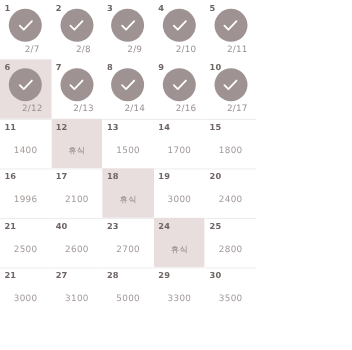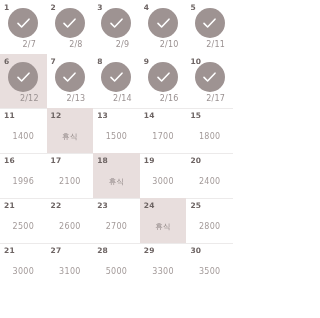--- a/index.html
+++ b/index.html
@@ -262,21 +262,21 @@
     </div>
     <div class="day-cell value-cell row-line">
       <span class="day-number">20</span>
       <span class="value-label">2400</span>
     </div>
     <div class="day-cell value-cell row-line">
       <span class="day-number">21</span>
       <span class="value-label">2500</span>
     </div>
     <div class="day-cell value-cell row-line">
-      <span class="day-number">22</span>
+      <span class="day-number">40</span>
       <span class="value-label">2600</span>
     </div>
     <div class="day-cell value-cell row-line">
       <span class="day-number">23</span>
       <span class="value-label">2700</span>
     </div>
     <div class="day-cell value-cell rest-highlight row-line">
       <span class="day-number">24</span>
       <span class="value-label rest-text">휴식</span>
     </div>

